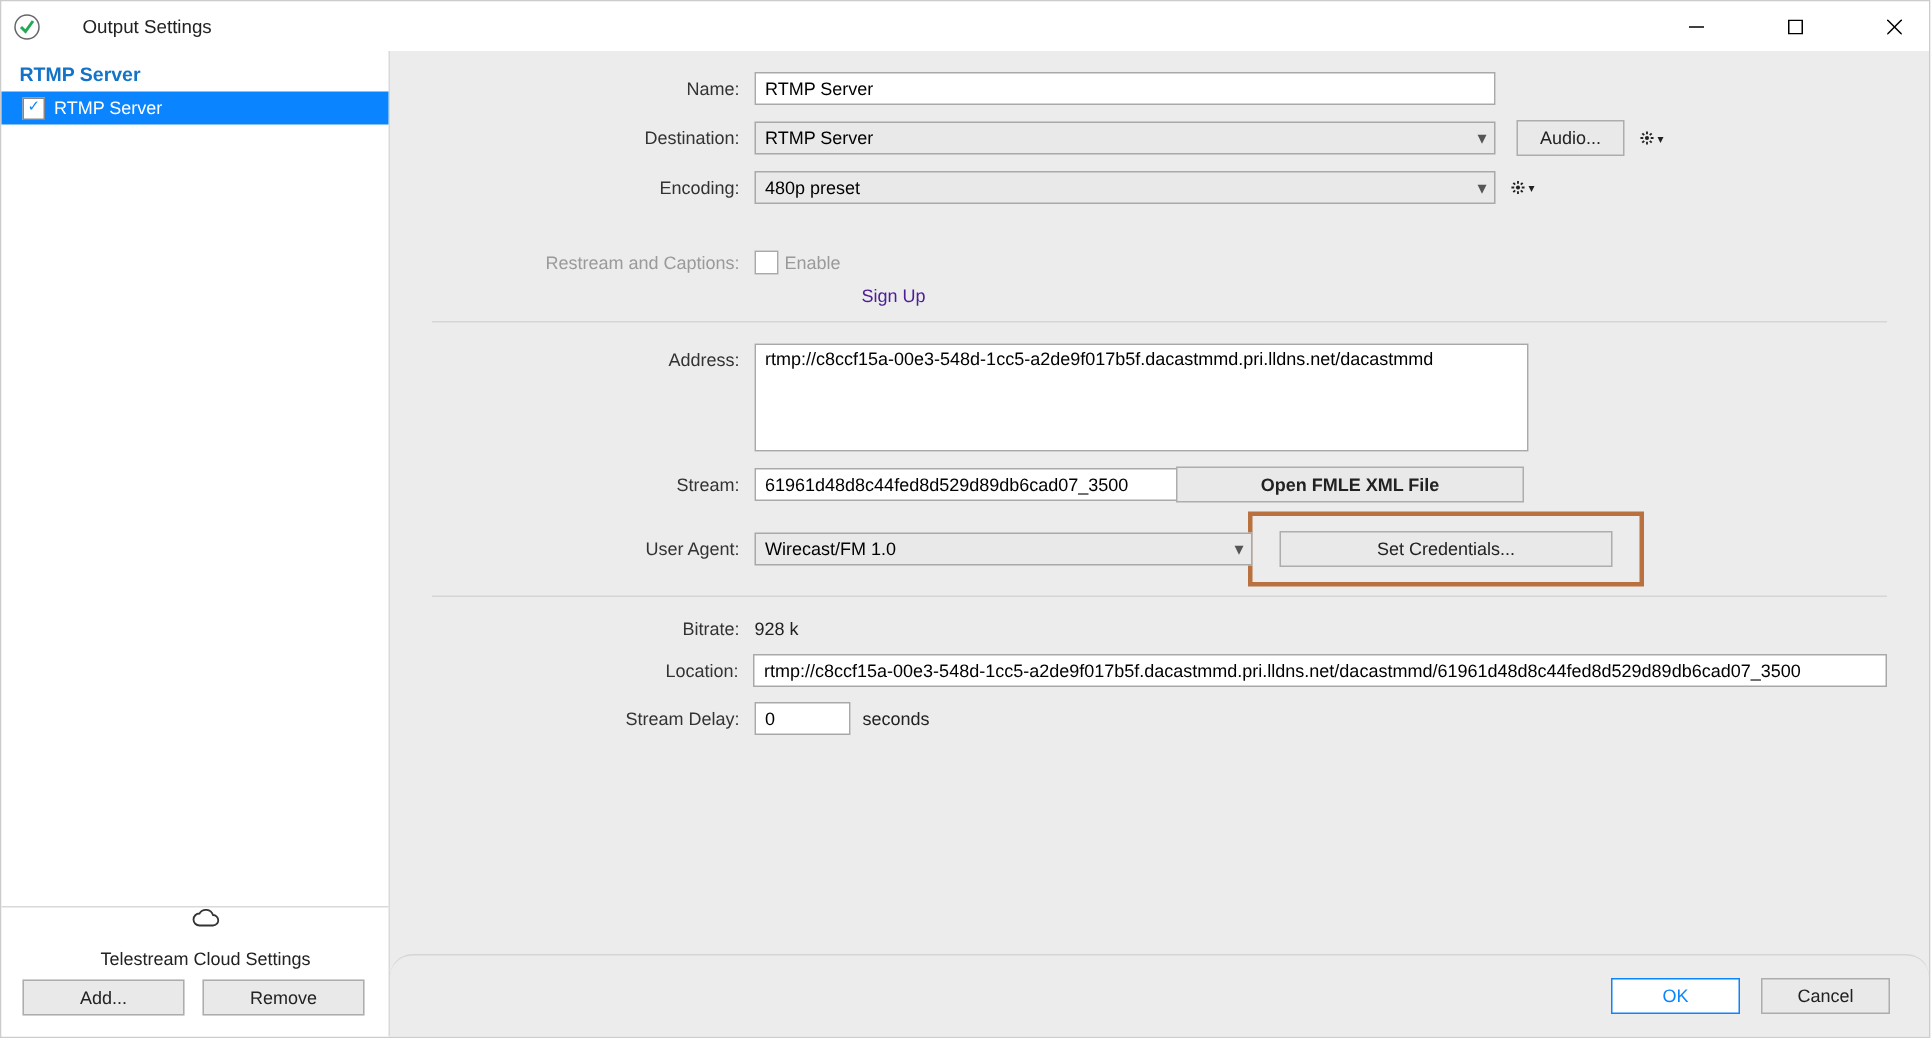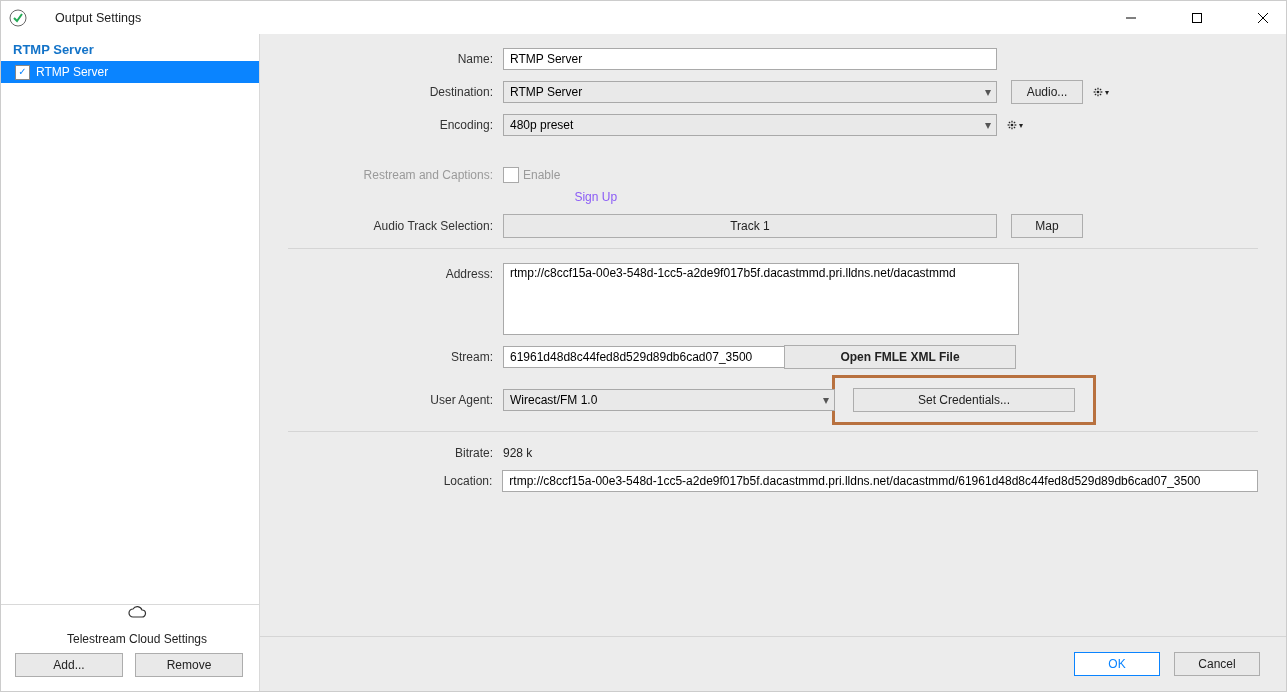--- a/index.html
+++ b/index.html
@@ -27,23 +27,23 @@
 .lbl{width:205px;text-align:right;padding-right:10px;color:#333;}
 .lbl.disabled{color:#9a9a9a;}
 .input, .select, .textarea{background:#fff;border:1px solid #a9a9a9;height:22px;padding:2px 6px;box-sizing:border-box;font-family:inherit;font-size:12px;}
 .textarea{height:72px;resize:none;width:516px;}
 .select-wrap{position:relative;display:inline-block;}
 .select-wrap.gray .select{background:#e9e9e9;}
 .select-arrow{position:absolute;right:6px;top:50%;transform:translateY(-50%);pointer-events:none;color:#555;}
 .gear{width:16px;height:16px;margin-left:10px;display:inline-flex;align-items:center;}
 .gear-arrow{font-size:8px;margin-left:2px;}
 .chkbox{width:14px;height:14px;border:1px solid #a9a9a9;background:#fff;display:inline-block;vertical-align:middle;margin-right:4px;}
-.link{color:#8b5cf6;margin-left:14px;margin-top:44px;}
+.link{color:#4c1d95;margin-left:14px;margin-top:44px;}
 .divider{height:1px;background:#d5d5d5;margin:6px 0 14px 0;}
-.footer{margin-top:auto;border-top:1px solid #d5d5d5;height:54px;display:flex;align-items:center;justify-content:flex-end;padding-right:26px;gap:14px;}
+.footer{margin-top:auto;border-top:1px solid #d5d5d5;height:54px;display:flex;align-items:center;justify-content:flex-end;padding-right:26px;gap:14px;border-radius:15px;}
 .highlight-box{border:3px solid #b8713f;padding:4px 6px;display:inline-flex;}
 .w-name{width:494px;}
 .w-dest{width:494px;}
 .w-enc{width:494px;}
 .w-track{width:494px;}
 .w-map{width:72px;margin-left:14px;}
 .w-more{width:72px;margin-left:14px;}
 .w-stream{width:282px;}
 .w-openfmle{width:232px;margin-left:0;font-weight:bold;}
 .w-agent{width:332px;}
@@ -172,29 +172,20 @@
           </span>
         </div>
 
         <div class="row">
           <div class="lbl disabled">Restream and Captions:</div>
           <span class="chkbox"></span>
           <span style="color:#9a9a9a">Enable</span>
           <span class="link">Sign Up</span>
         </div>
 
-        <div class="row">
-          <div class="lbl">Audio Track Selection:</div>
-          <div class="btn w-track" style="justify-content:center;">
-              <span>Track 1</span>
-            </div>
-          <div class="btn w-map">
-              <span>Map</span>
-            </div>
-        </div>
 
         <div class="divider"></div>
 
         <div class="row tall">
           <div class="lbl" style="padding-top:4px">Address:</div>
           <textarea class="textarea" style="">rtmp://c8ccf15a-00e3-548d-1cc5-a2de9f017b5f.dacastmmd.pri.lldns.net/dacastmmd</textarea>
         </div>
 
         <div class="row">
           <div class="lbl">Stream:</div>
@@ -222,20 +213,25 @@
         <div class="row">
           <div class="lbl">Bitrate:</div>
           <span>928 k</span>
         </div>
 
         <div class="row">
           <div class="lbl">Location:</div>
           <input class="input w-location" value="rtmp://c8ccf15a-00e3-548d-1cc5-a2de9f017b5f.dacastmmd.pri.lldns.net/dacastmmd/61961d48d8c44fed8d529d89db6cad07_3500" style="">
         </div>
 
+        <div class="row">
+          <div class="lbl">Stream Delay:</div>
+          <input class="input w-delay" value="0" style="">
+          <span class="seconds">seconds</span>
+        </div>
 
       </div>
 
       <div class="footer">
         <div class="btn primary" style="width:86px">
             <span>OK</span>
           </div>
         <div class="btn" style="width:86px">
             <span>Cancel</span>
           </div>

